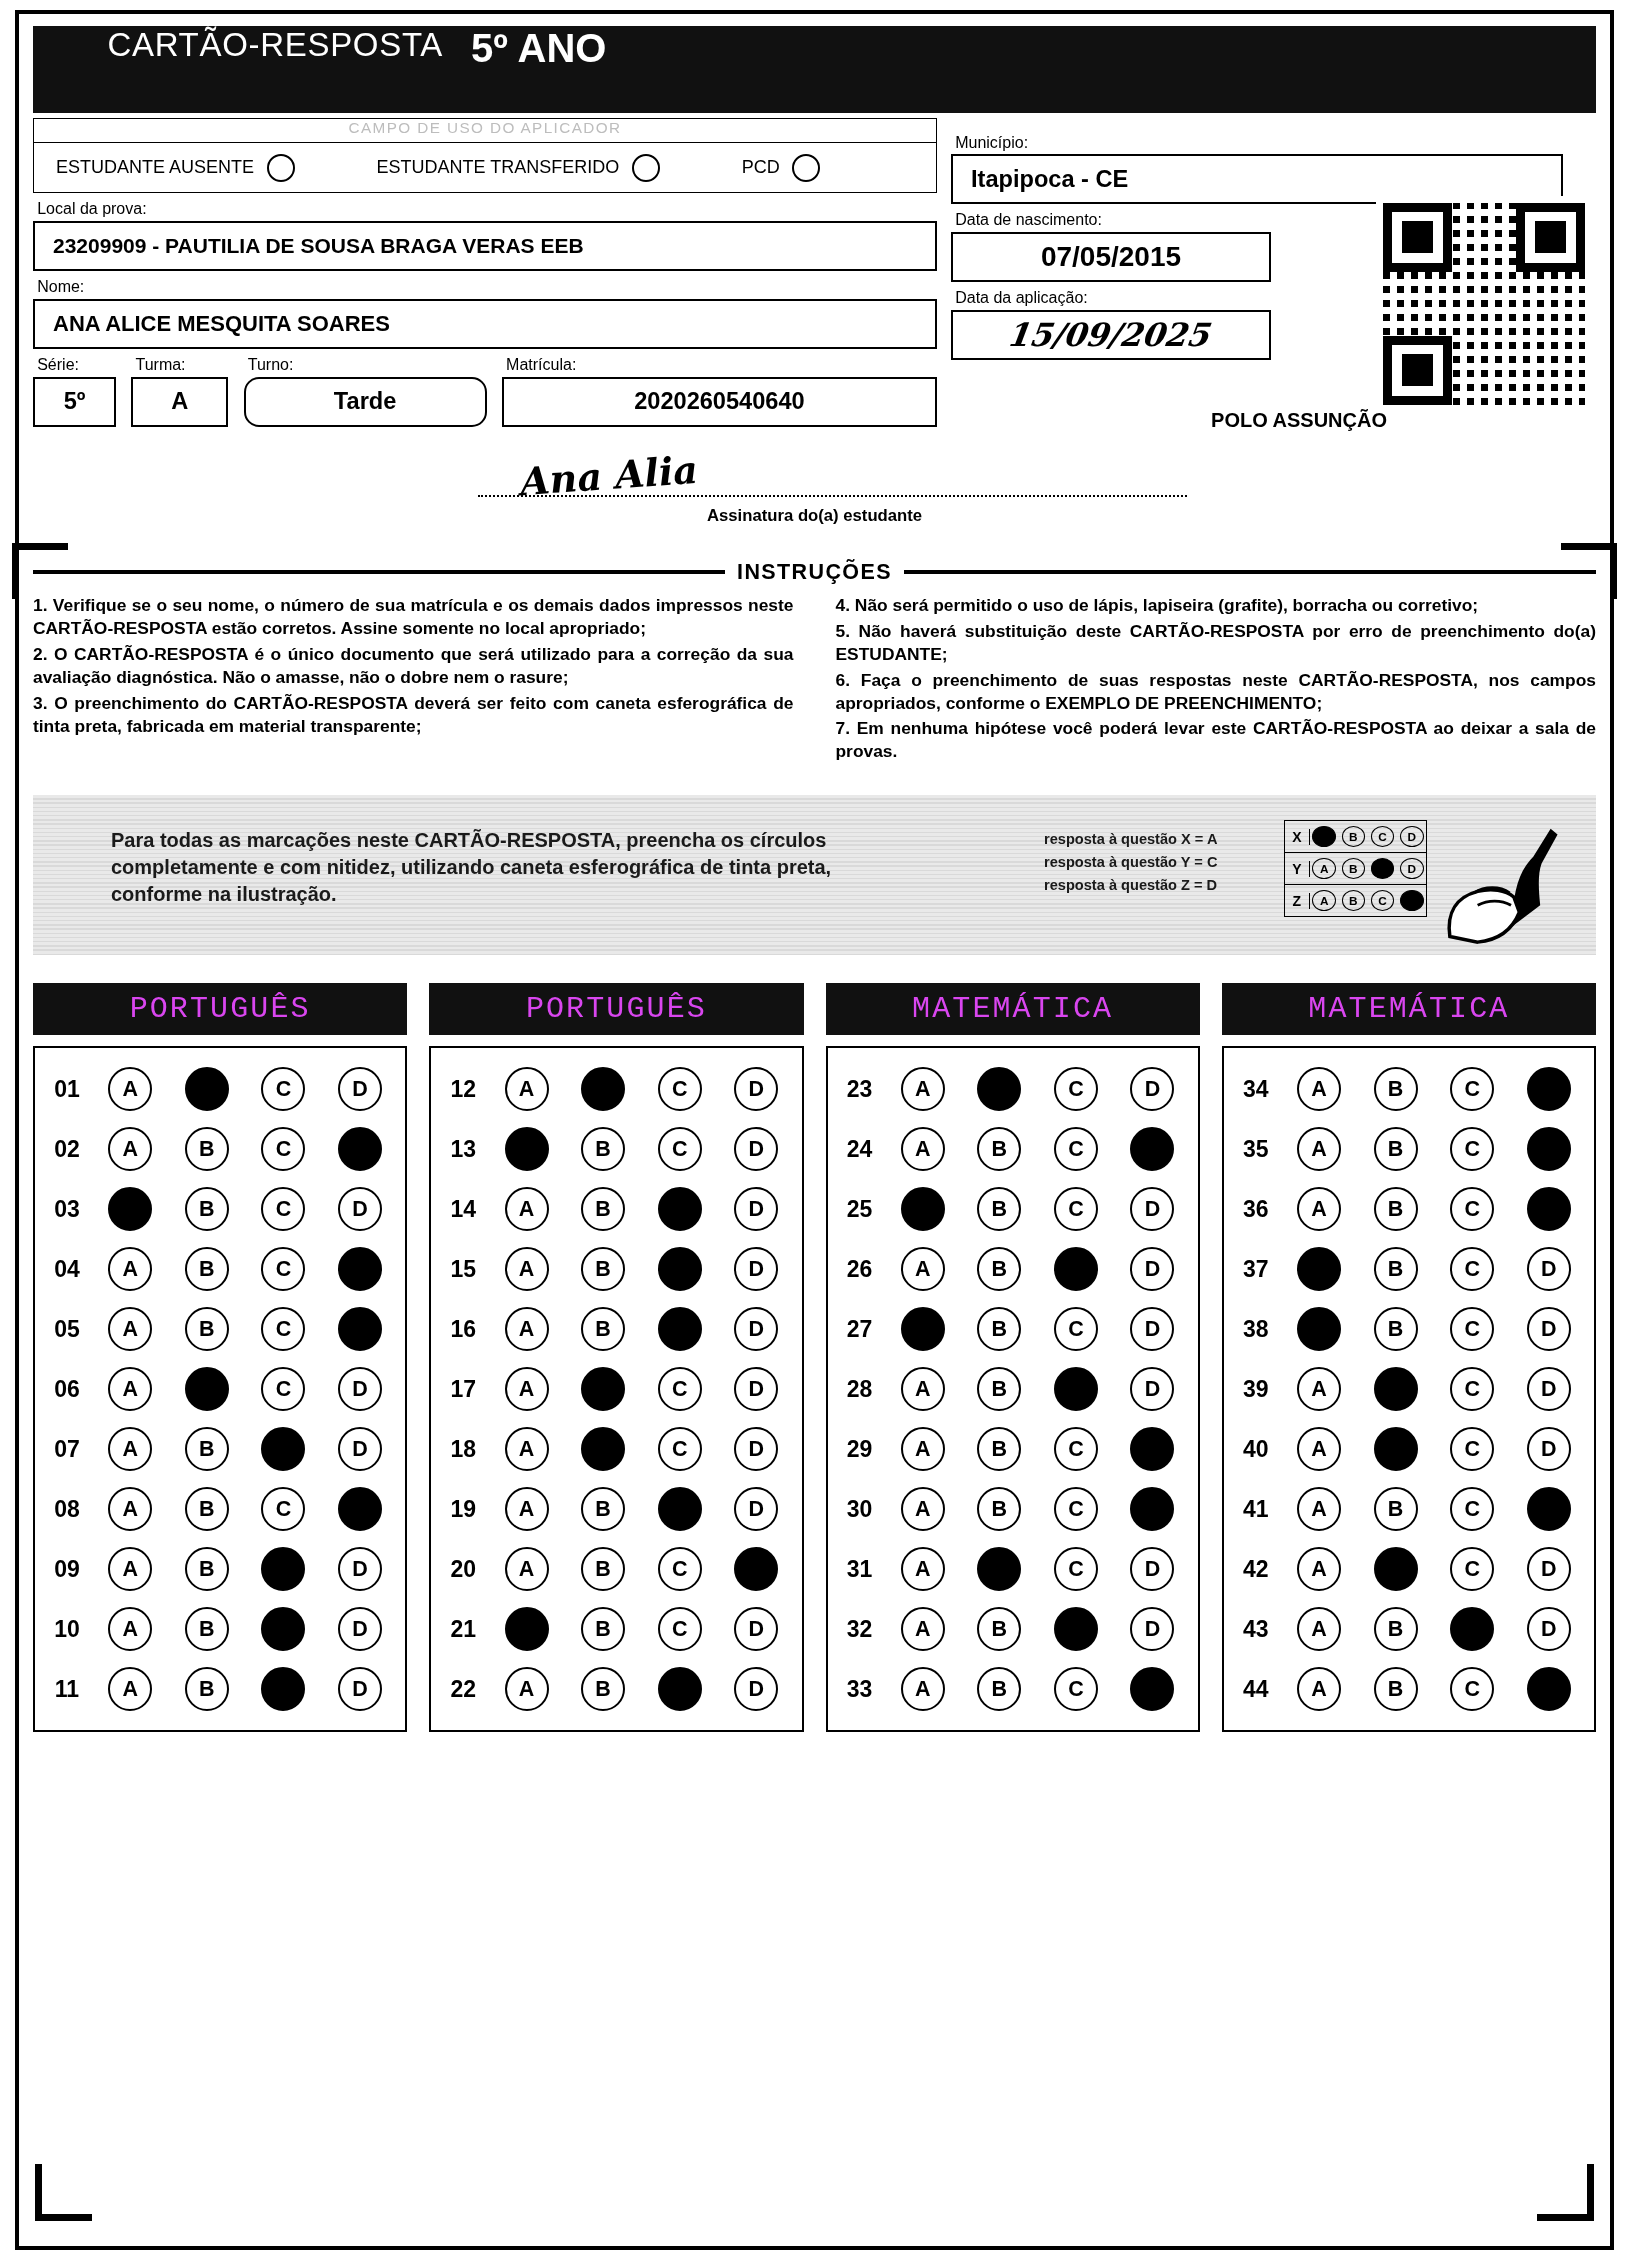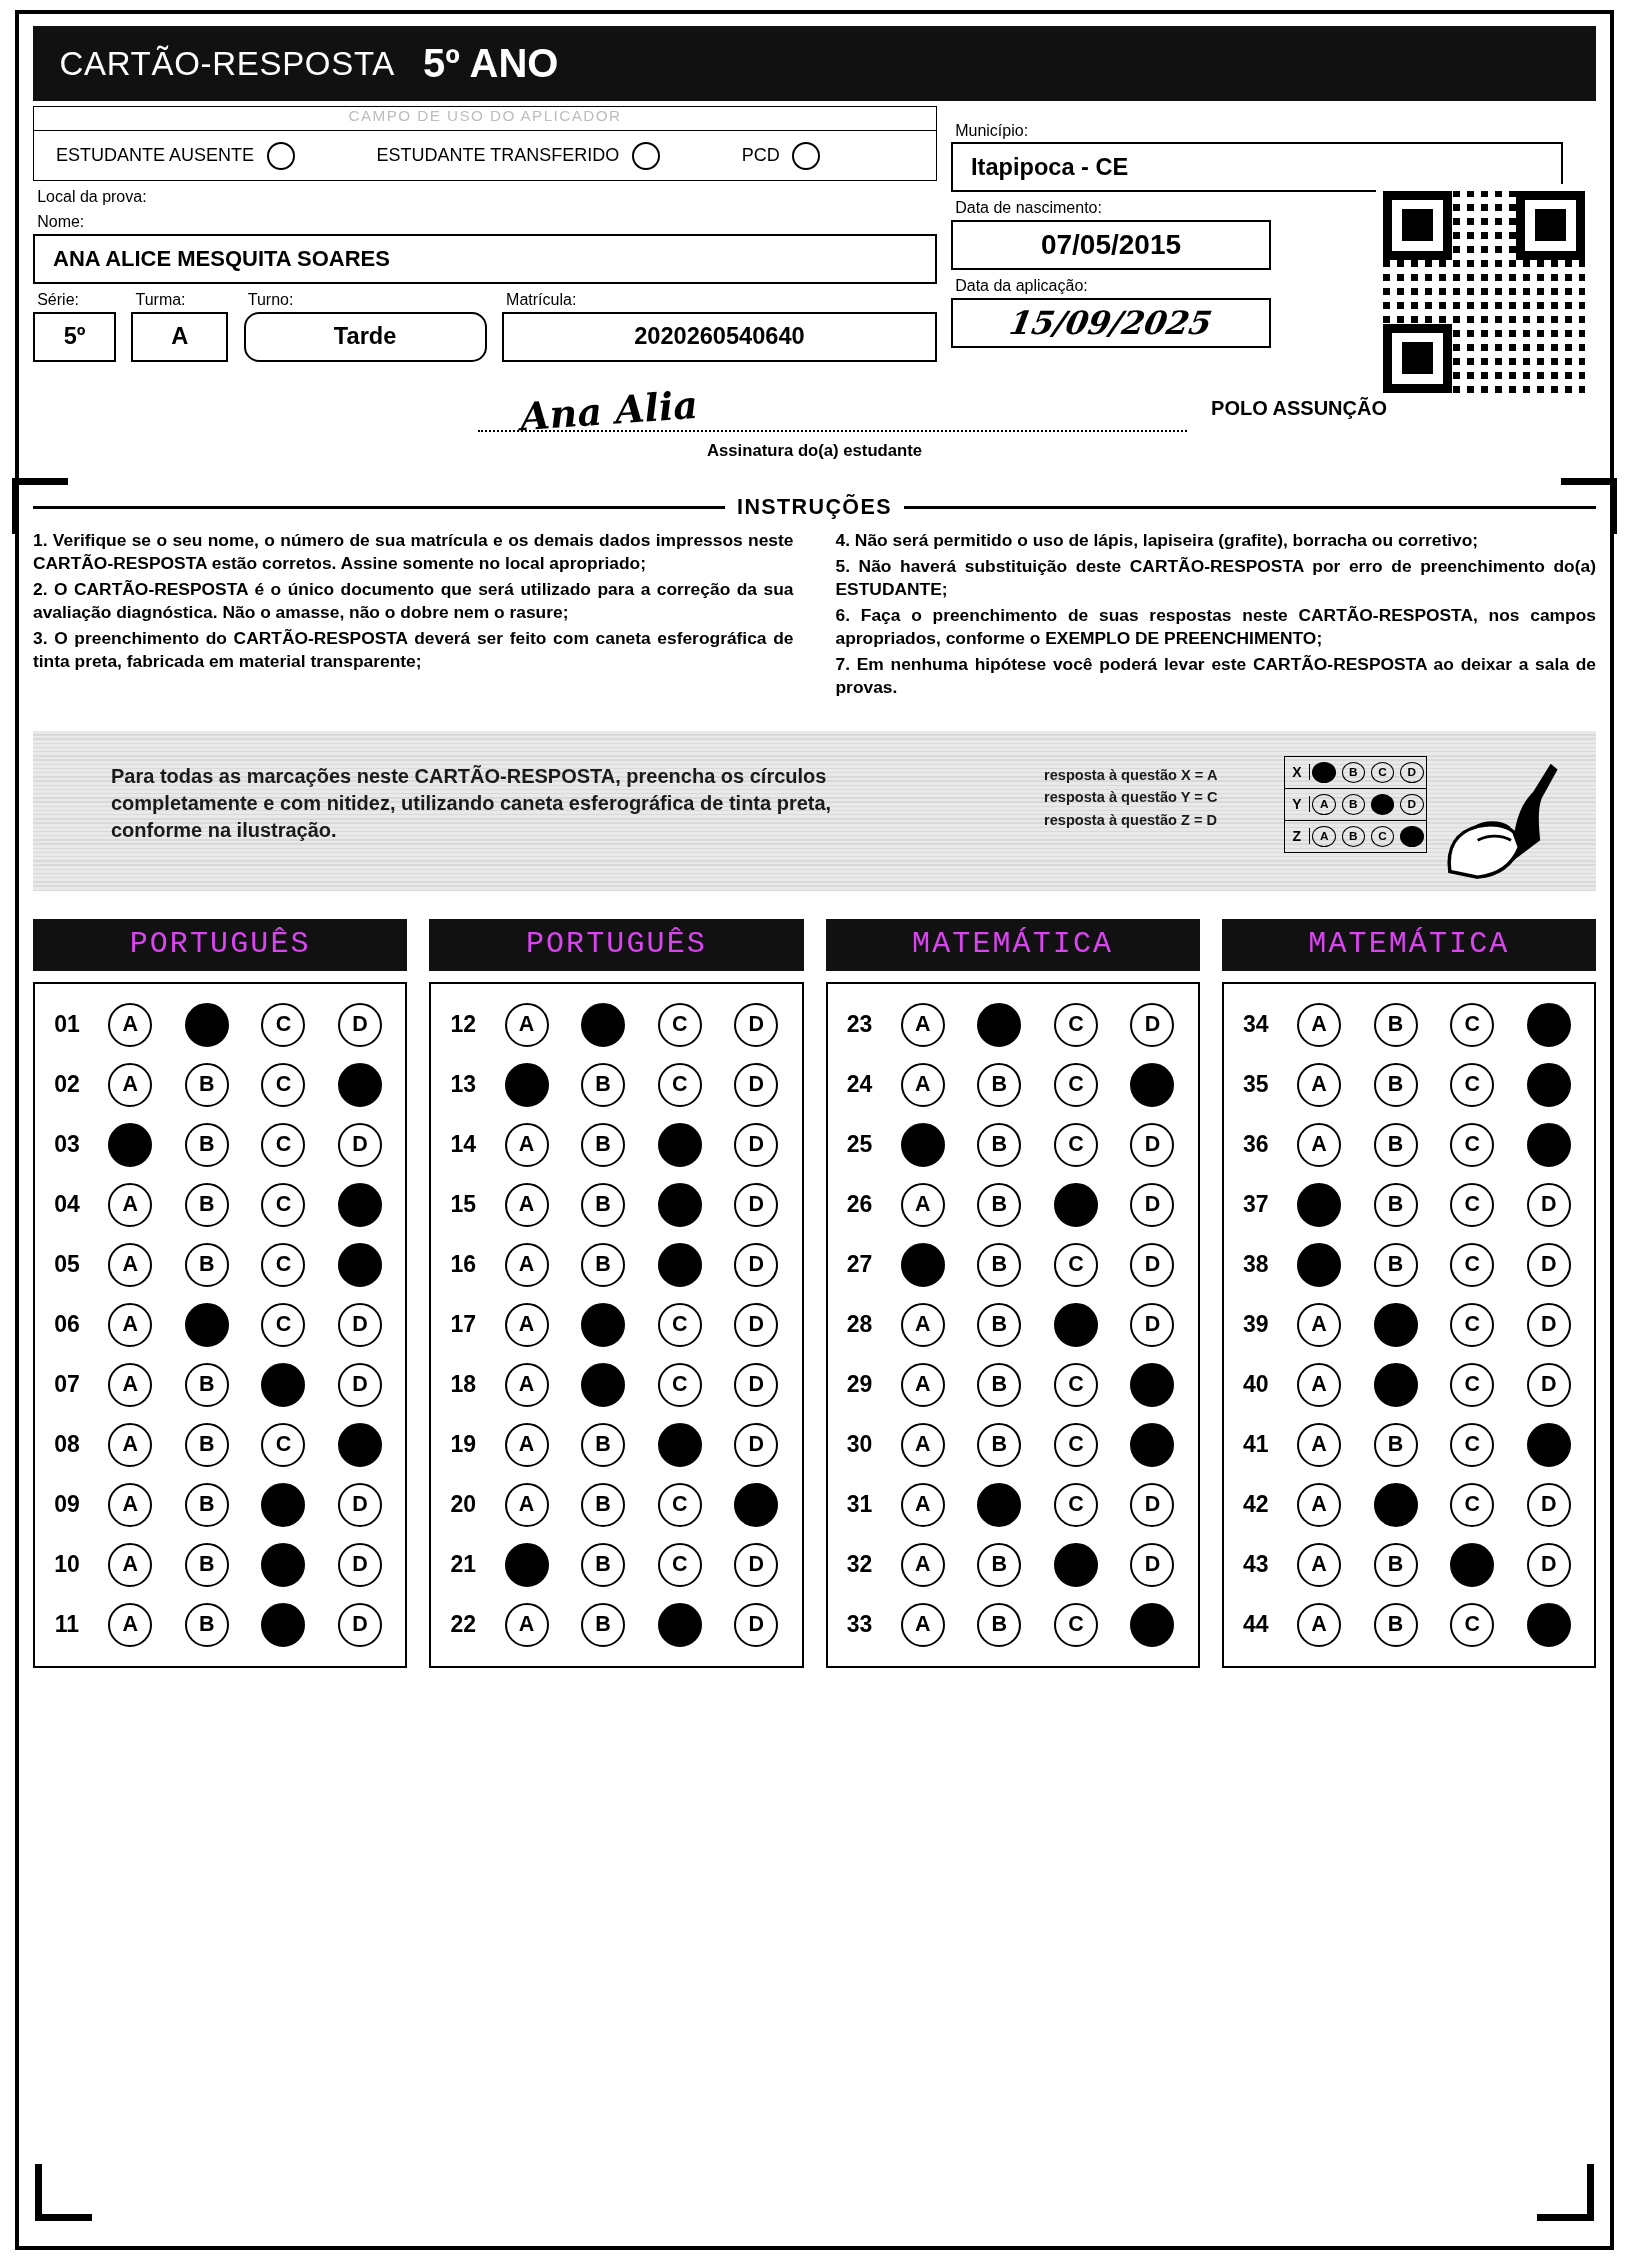--- a/index.html
+++ b/index.html
@@ -10,21 +10,21 @@
   }
   .border-outer{
     position:absolute;left:15.3px;top:9.7px;width:1599px;height:2240px;
     border:4.2px solid #000;box-sizing:border-box;
   }
   .inner{
     position:absolute;left:33px;top:26.4px;width:1563px;height:2208px;
   }
   
   .hdr{
-    position:relative;height:75px;background:#111;color:#fff;display:flex;align-items:center;
+    position:relative;height:87px;background:#111;color:#fff;display:flex;align-items:flex-start;padding-left:48px;
   }
   .hdr-left{display:flex;align-items:center;padding-left:26.4px;font-size:33px;letter-spacing:0.7px;}
   .hdr-mid{
     margin:5.6px 0 5.6px 15.3px;background:#fff;color:#000;display:flex;align-items:center;
     padding:0 18px;font-size:34px;font-weight:bold;border:2.1px solid #000;
   }
   .hdr-right{display:flex;align-items:center;padding-left:28px;font-size:40px;font-weight:bold;}
   
   .idblock{display:flex;margin-top:4.2px;}
   .idleft{width:904px;}
@@ -144,20 +144,21 @@
             <span>ESTUDANTE TRANSFERIDO</span>
             <span class="circ"></span>
           </div>
           <div class="opt" style="margin-left:82px;">
             <span>PCD</span>
             <span class="circ"></span>
           </div>
         </div>
 
         <div class="fieldlabel">Local da prova:</div>
+        <div class="fieldbox" style="font-size:21px;">23209909 - PAUTILIA DE SOUSA BRAGA VERAS EEB</div>
 
         <div class="fieldlabel">Nome:</div>
         <div class="fieldbox" style="font-size:22px;">ANA ALICE MESQUITA SOARES</div>
 
         <div class="row3" style="margin-top:0;">
           <div class="small-col" style="width:83px;">
             <div class="fieldlabel">Série:</div>
             <div class="fieldbox" style="justify-content:center;padding-left:0;">5º</div>
           </div>
           <div class="small-col" style="width:97px;">

